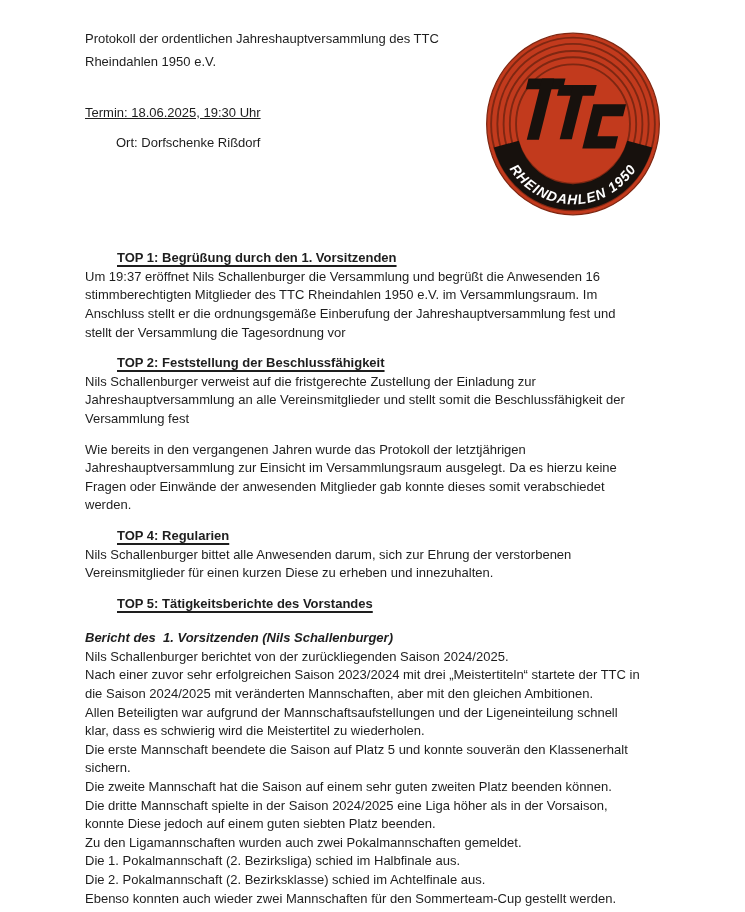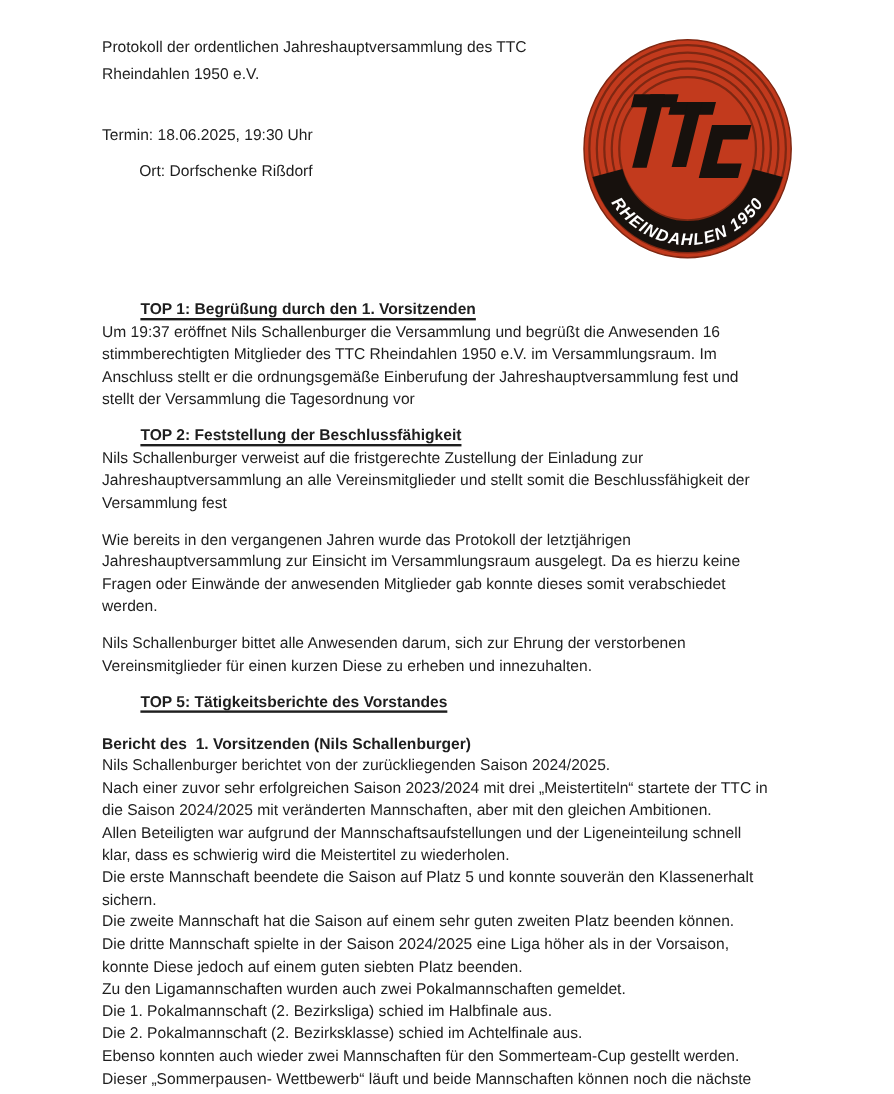--- a/index.html
+++ b/index.html
@@ -15,32 +15,32 @@
     width: 745px; height: 912px;
     padding: 27px 25px 0 85px;
   }
   .doc p {
     margin: 0;
     font-size: 13px;
     line-height: 18.6px;
     white-space: pre; 
   }
   p.title { line-height: 23px; margin-bottom: 31px; }
-  p.termin { margin-bottom: 11px; }
+  p.termin { margin-bottom: 11px; text-decoration: underline; }
   p.ort { margin-bottom: 97px; margin-left: 31px; }
   .sec { margin-bottom: 12px; }
   .sec-last { margin-bottom: 16px; }
   p.h {
     font-weight: bold;
     text-decoration: underline;
     text-decoration-thickness: 1.5px;
     text-underline-offset: 3px;
     margin-left: 32px;
   }
-  p.rh { font-weight: bold; }
+  p.rh { font-weight: bold; font-style: italic; }
   .logo {
     position: absolute;
     left: 484px; top: 28px;
     width: 178px; height: 192px;
   }
   .band-text {
     font-family: "Liberation Sans", sans-serif;
     font-weight: bold;
     font-style: italic;
     font-size: 15.5px;
@@ -73,20 +73,21 @@
   </div>
 
   <div class="sec">
     <p class="b">Wie bereits in den vergangenen Jahren wurde das Protokoll der letztjährigen
 Jahreshauptversammlung zur Einsicht im Versammlungsraum ausgelegt. Da es hierzu keine
 Fragen oder Einwände der anwesenden Mitglieder gab konnte dieses somit verabschiedet
 werden.</p>
   </div>
 
   <div class="sec">
+    <p class="h">TOP 4: Regularien</p>
     <p class="b">Nils Schallenburger bittet alle Anwesenden darum, sich zur Ehrung der verstorbenen
 Vereinsmitglieder für einen kurzen Diese zu erheben und innezuhalten.</p>
   </div>
 
   <div class="sec sec-last">
     <p class="h">TOP 5: Tätigkeitsberichte des Vorstandes</p>
     <p class="b"></p>
   </div>
 
   <div class="sec">

